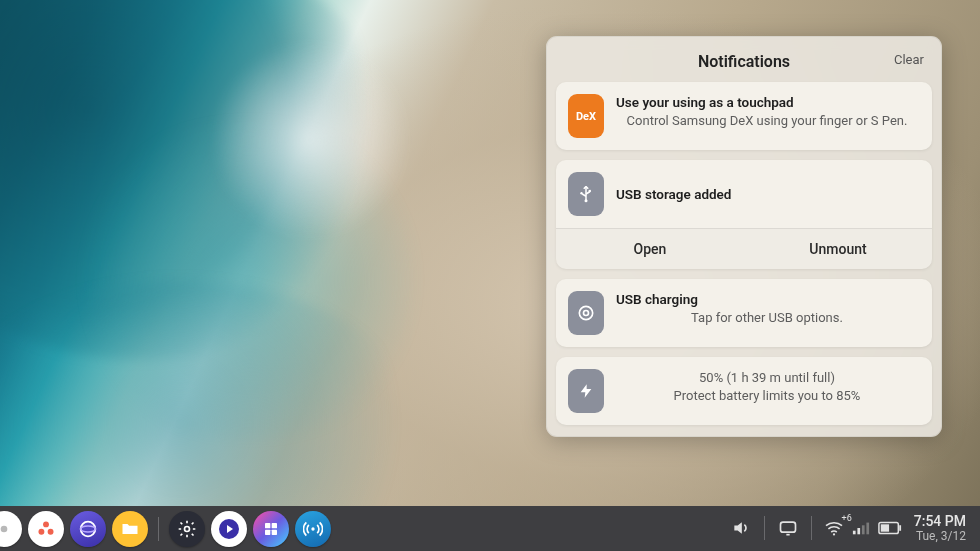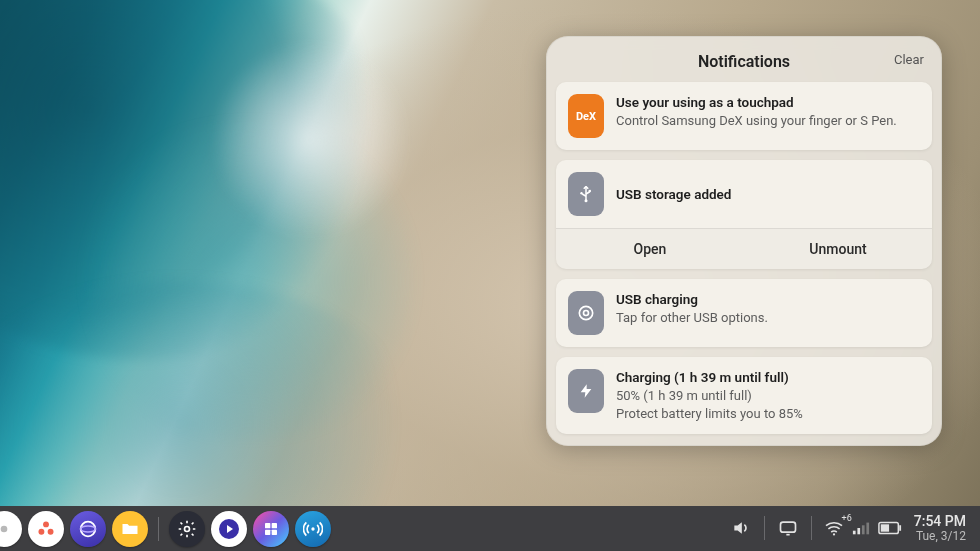--- a/index.html
+++ b/index.html
@@ -44,21 +44,21 @@
   .wave.c { left:-80px; top:280px; width:520px; height:360px; background: radial-gradient(circle at 50% 40%, #1d8296 0%, rgba(29,130,150,0) 65%); opacity:0.5; }
   .wave.d { left:180px; top:40px; width:260px; height:200px; background: radial-gradient(circle at 50% 50%, #ffffff 0%, rgba(255,255,255,0) 60%); opacity:0.7; }
 
   
   .notif-panel {
     position: absolute;
     top: 36px;
     right: 38px;
     width: 376px;
     background: rgba(236,232,225,0.88);
-    border-radius: 22px;
+    border-radius: 11px;
     padding: 10px 10px 12px 10px;
     box-shadow: 0 4px 24px rgba(0,0,0,0.25), 0 0 0 1px rgba(0,0,0,0.06) inset;
     backdrop-filter: blur(6px);
   }
   .notif-header {
     display: flex;
     align-items: center;
     justify-content: center;
     position: relative;
     height: 30px;
@@ -104,20 +104,21 @@
   .card-title {
     font-size: 13.5px;
     font-weight: 600;
     color: #1e1e1e;
     margin-bottom: 2px;
   }
   .card-sub {
     font-size: 13px;
     color: #5d5d5d;
     line-height: 1.35;
+    text-align: center;
   }
   .card-actions {
     display: flex;
     border-top: 1px solid rgba(0,0,0,0.08);
     background: rgba(0,0,0,0.02);
   }
   .card-actions > div {
     flex: 1;
     text-align: center;
     padding: 12px 0;
@@ -251,21 +252,20 @@
     </div>
 
     <div class="card" style="margin-bottom:0">
       <div class="card-body">
         <div class="icon-box icon-gray">
           <svg width="16" height="18" viewBox="0 0 24 24" fill="#fff">
             <path d="M13 2 L4 14 L11 14 L10 22 L20 9 L13 9 Z"></path>
           </svg>
         </div>
         <div class="card-text">
-          <div class="card-title">Charging (1 h 39 m until full)</div>
           <div class="card-sub" style="white-space:pre-line">50% (1 h 39 m until full)
 Protect battery limits you to 85%</div>
         </div>
       </div>
     </div>
   </div>
 
   <div class="taskbar">
     <div class="tb-left">
 

